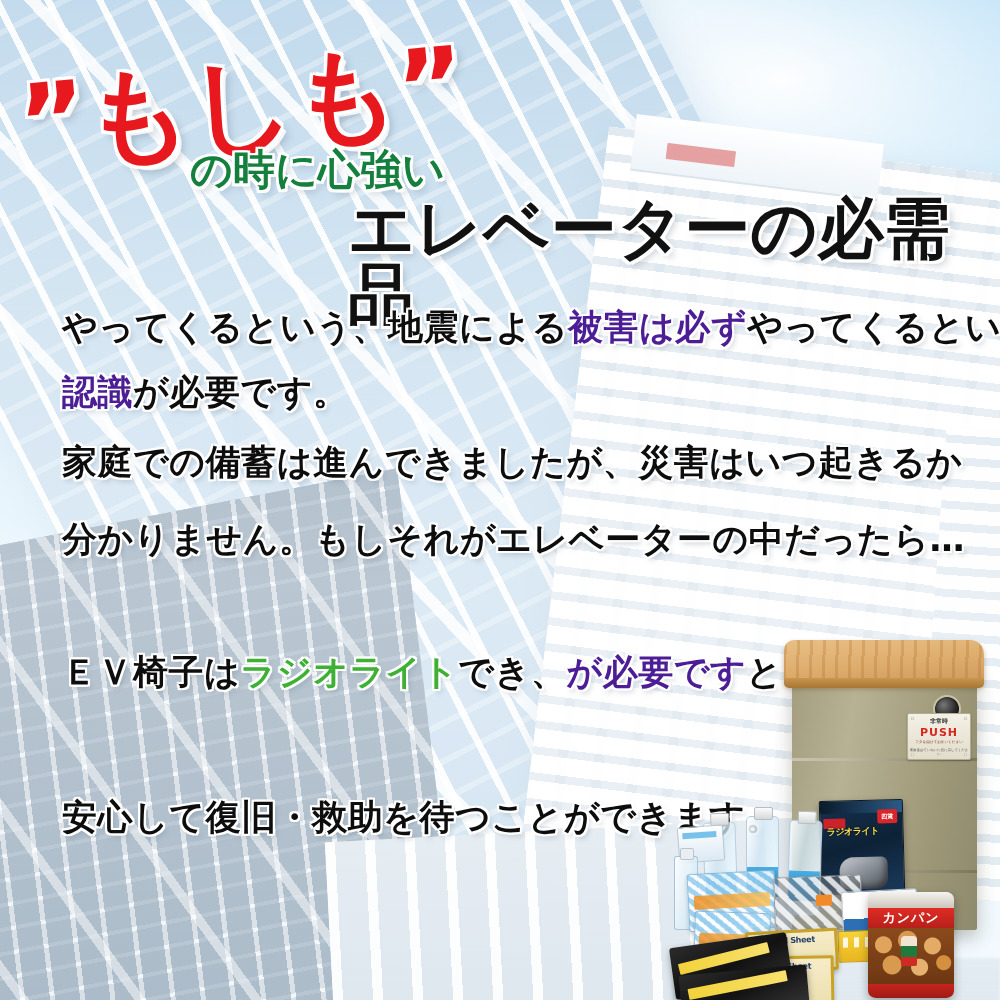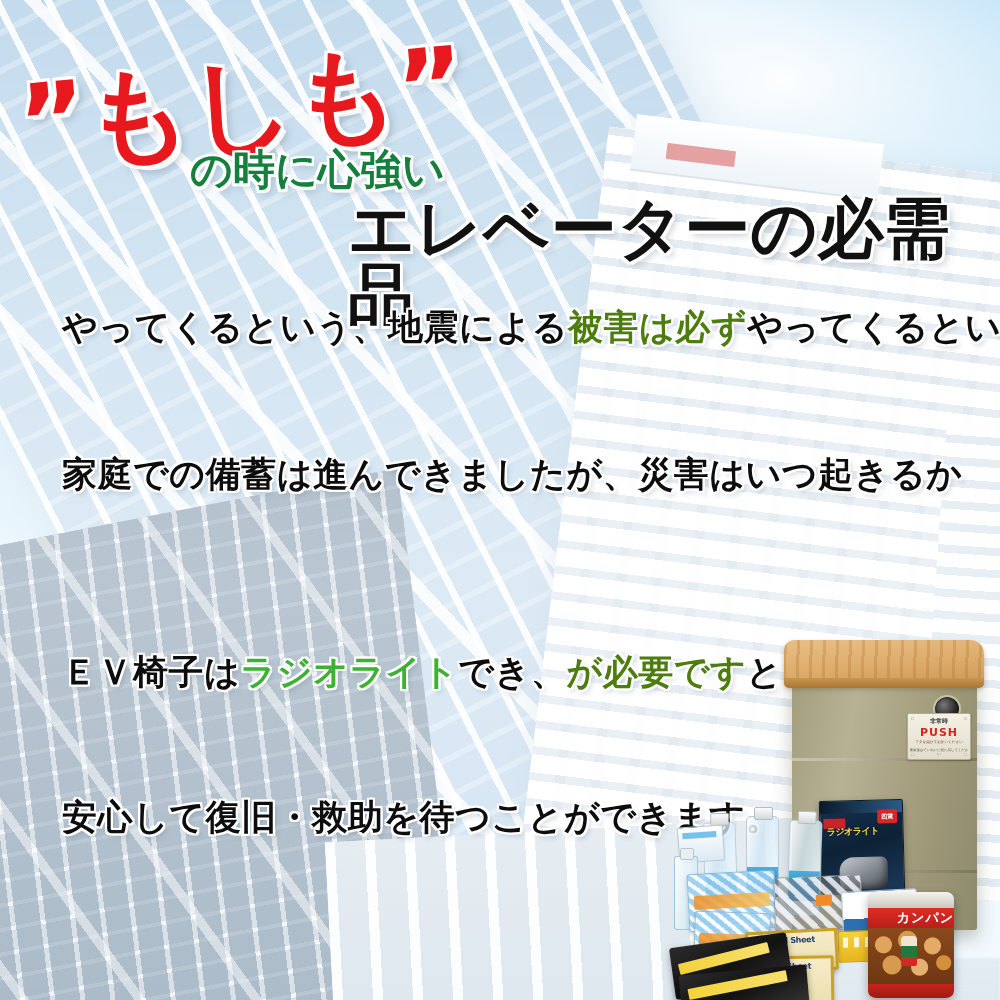--- a/index.html
+++ b/index.html
@@ -164,25 +164,25 @@
 
   .body-line{
     position:absolute;left:62px;
     font-size:35px;line-height:1;font-weight:bold;
     color:#0d0d0d;white-space:nowrap;letter-spacing:.5px;
     text-shadow:
       2px 0 0 #fff,-2px 0 0 #fff,0 2px 0 #fff,0 -2px 0 #fff,
       2px 2px 0 #fff,-2px 2px 0 #fff,2px -2px 0 #fff,-2px -2px 0 #fff,
       3px 4px 5px rgba(70,90,110,.25);
   }
-  .body-line .hl-red  {color:#4d7c0f;}
+  .body-line .hl-red  {color:#4c1d95;}
   .body-line .hl-green{color:#3eb034;}
 
   .l1{top:310px;} .l2{top:375px;}
-  .l3{top:457px;} .l4{top:522px;}
+  .l3{top:445px;} .l4{top:522px;}
   .l5{top:655px;} .l6{top:728px;} .l7{top:800px;}
 
   
   .product{position:absolute;left:672px;top:640px;width:328px;height:360px;}
 
   
   .cab-body{
     position:absolute;left:120px;top:22px;width:185px;height:268px;
     background:linear-gradient(100deg,#a39d7e 0%,#b8b295 30%,#9e9878 72%,#8e8a6d 100%);
     border-radius:6px 10px 2px 2px;
@@ -377,21 +377,21 @@
   .can .lid{
     position:absolute;left:0;top:0;width:100%;height:16px;
     background:linear-gradient(180deg,#f5f3ef,#ccc6bc);
     border-bottom:1px solid #b3ada3;border-radius:8px 8px 0 0;
   }
   .can .band{
     position:absolute;left:0;top:16px;width:100%;height:20px;
     background:linear-gradient(180deg,#df2c24,#b7201a);
   }
   .can .band span{
-    display:block;text-align:right;color:#fff;font-size:13px;font-weight:bold;
+    display:block;text-align:center;color:#fff;font-size:13px;font-weight:bold;
     line-height:20px;letter-spacing:1px;
   }
   .can .biscuits{
     position:absolute;left:0;top:36px;width:100%;height:56px;
     background:
       radial-gradient(circle at 18% 30%, #e0a45c 0 8px, transparent 9px),
       radial-gradient(circle at 46% 22%, #d99a50 0 9px, transparent 10px),
       radial-gradient(circle at 75% 32%, #e3ab66 0 8px, transparent 9px),
       radial-gradient(circle at 28% 66%, #d89a4e 0 9px, transparent 10px),
       radial-gradient(circle at 60% 70%, #e6b071 0 8px, transparent 9px),
@@ -473,22 +473,24 @@
   <div class="txt-layer">
 
     <div class="headline-moshimo">”もしも”</div>
 
     <div class="headline-l2">の時に心強い</div>
 
     <div class="headline-l3">エレベーターの必需品</div>
 
     <div class="body-line l1"><span>やってくるという、地震による</span><span class="hl-red">被害は必ず</span><span>やってくるという</span></div>
 
+    <div class="body-line l2"><span class="hl-red">認識</span><span>が必要です。</span></div>
 
     <div class="body-line l3">家庭での備蓄は進んできましたが、災害はいつ起きるか</div>
+    <div class="body-line l4">分かりません。もしそれがエレベーターの中だったら…</div>
 
     <div class="body-line l5"><span>ＥＶ椅子は</span><span class="hl-green">ラジオライト</span><span>でき、</span><span class="hl-red">が必要です</span><span>として、</span></div>
 
 
     <div class="body-line l7">安心して復旧・救助を待つことができます。</div>
   </div>
 
   <div class="product">
 
     <div class="floor"></div>

